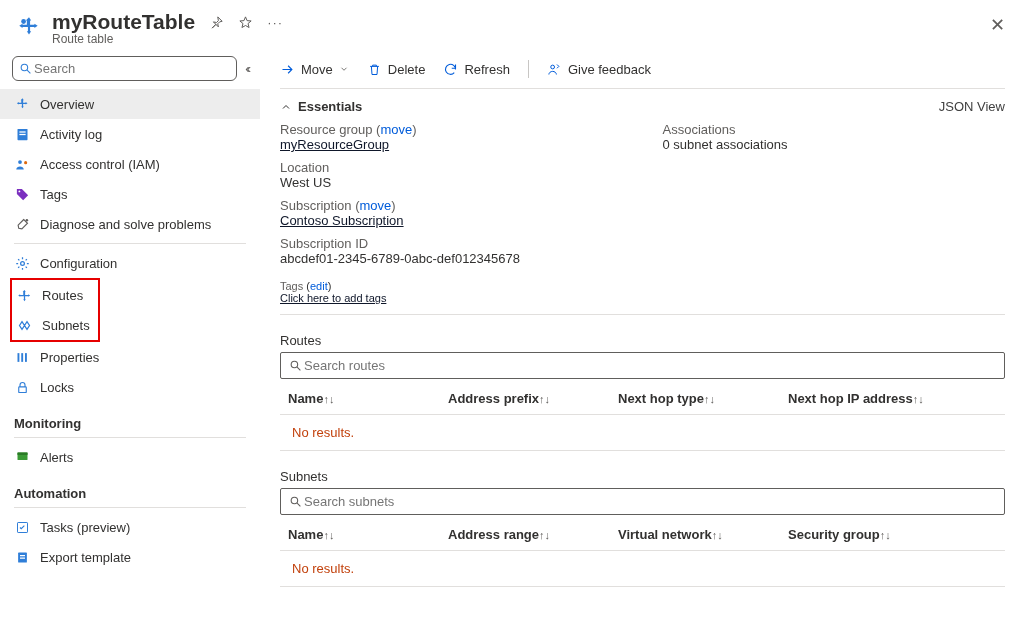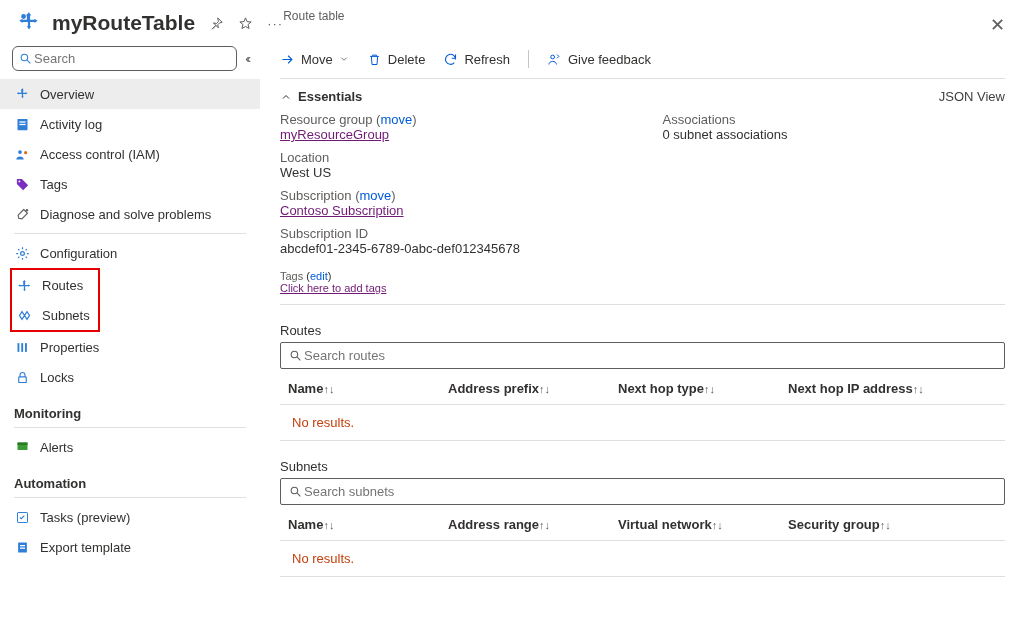--- a/index.html
+++ b/index.html
@@ -14,21 +14,21 @@
     overflow: hidden;
   }
   .root { display: flex; flex-direction: column; height: 100%; }
   .header {
     display: flex;
     align-items: center;
     padding: 10px 16px 4px 16px;
     position: relative;
   }
   .header-icon { width: 26px; height: 26px; margin-right: 10px; display:flex;align-items:center;justify-content:center; }
-  .header-title-area { display: flex; }
+  .header-title-area { display: flex; flex-direction: column; }
   .header-title-row { display: flex; align-items: center; gap: 14px; }
   .header-title { font-size: 21px; font-weight: 600; color: #323130; }
   .header-sub { font-size: 12px; color: #605e5c; margin-top: -2px; }
   .icon-btn { cursor: pointer; color: #605e5c; display:flex;align-items:center;justify-content:center; }
   .close-btn { position: absolute; right: 20px; top: 14px; font-size: 18px; color: #605e5c; cursor: pointer; }
   .body { display: flex; flex: 1; overflow: hidden; }
   .sidebar {
     width: 260px;
     border-right: none;
     padding: 6px 0 0 0;
@@ -98,21 +98,21 @@
   .json-view { margin-left: auto; color: #404040; font-weight: 400; cursor:pointer; font-size:13px;}
   .essentials-grid {
     display: grid;
     grid-template-columns: 1fr 1fr;
     column-gap: 40px;
     row-gap: 4px;
     font-size: 13px;
   }
   .ess-label { color: #605e5c; }
   .ess-value { color: #323130; margin-bottom: 8px; }
-  .link { color: #701a75; text-decoration: underline; cursor: pointer; }
+  .link { color: #0f172a; text-decoration: underline; cursor: pointer; }
   .link-noline { color: #015cda; cursor: pointer; }
   .section-title { font-size: 13px; margin: 18px 0 4px 0; color:#323130;}
   .list-search {
     display:flex;align-items:center;
     border: 1px solid #605e5c; border-radius: 2px; padding: 4px 8px; margin-bottom:4px;
   }
   .list-search input { border:none;outline:none;flex:1;font-size:13px;background:transparent;}
   .table-head {
     display:flex; border-bottom: 1px solid #e1dfdd; padding: 8px 0 8px 8px; font-size:13px; font-weight:600;
   }

